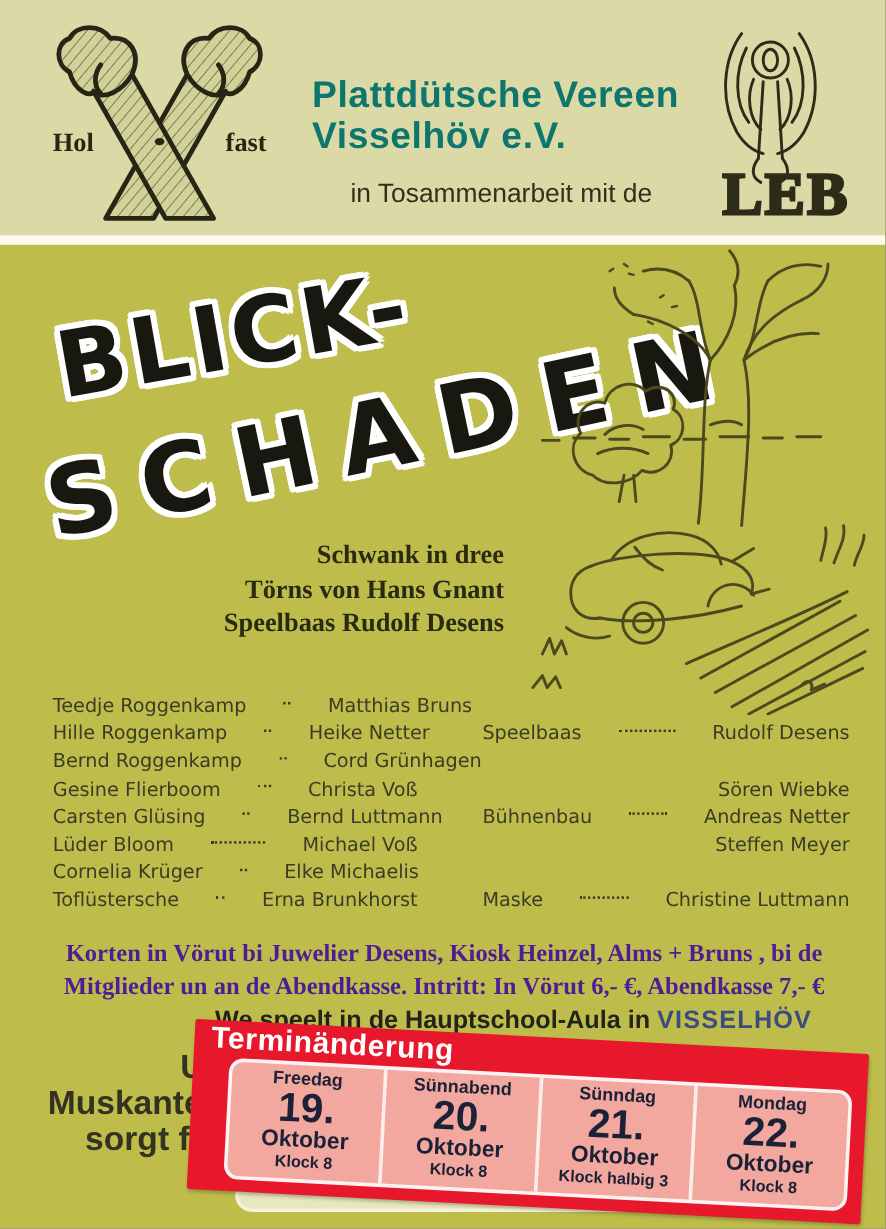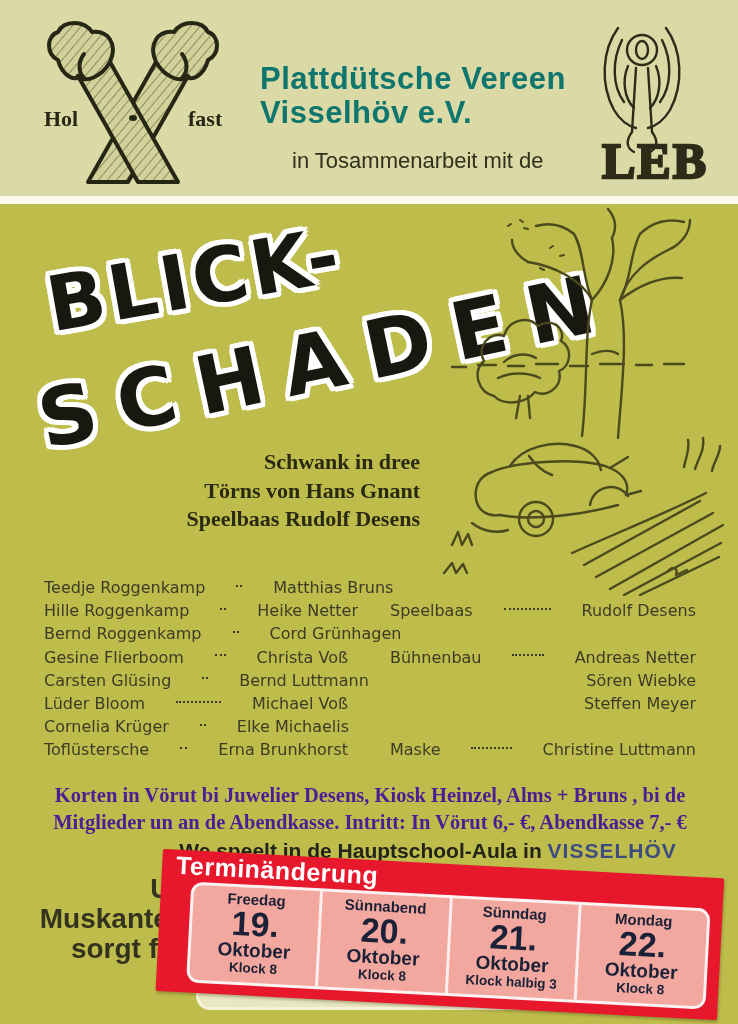--- a/index.html
+++ b/index.html
@@ -32,21 +32,21 @@
   
   .subtitle{position:absolute;left:92px;top:448px;width:328px;text-align:right;
     font-family:"Liberation Serif",serif;font-weight:bold;font-size:22px;
     line-height:28.5px;color:#2a2a13;}
   
   .illu{position:absolute;left:432px;top:204px;}
   
   .cast,.crew{position:absolute;top:576px;font-family:"DejaVu Sans",sans-serif;
     font-size:16px;line-height:23.2px;color:#3c3c26;}
   .cast{left:44px;width:304px;}
-  .crew{left:390px;width:306px;}
+  .crew{left:402px;width:306px;}
   .cc-row{display:flex;align-items:center;height:23.2px;white-space:nowrap;gap:28px;}
   .leader{flex:1 1 auto;border-bottom:2px dotted #3c3c26;margin:0 3px 4px 3px;min-width:6px;}
   .leader.hid{visibility:hidden;}
   
   .tickets{position:absolute;left:28px;top:782px;width:684px;text-align:center;
     font-family:"Liberation Serif",serif;font-weight:bold;font-size:20.5px;
     line-height:27px;color:#4c1d95;}
   .venue{position:absolute;left:140px;top:839px;width:576px;text-align:center;
     font-weight:bold;font-size:21px;color:#23231a;z-index:1;white-space:nowrap;}
   .venue .hl{color:#3d4c80;letter-spacing:1px;}
@@ -232,28 +232,28 @@
       <div class="cc-row">
         <span>Speelbaas</span>
         <span class="leader"></span>
         <span>Rudolf Desens</span>
       </div>
       <div class="cc-row">
         <span></span>
         <span></span>
       </div>
       <div class="cc-row">
-        <span>Bühnenbau</span>
-        <span class="leader"></span>
-        <span>Andreas Netter</span>
-      </div>
-      <div class="cc-row">
         <span></span>
         <span class="leader hid"></span>
         <span>Sören Wiebke</span>
+      </div>
+      <div class="cc-row">
+        <span>Bühnenbau</span>
+        <span class="leader"></span>
+        <span>Andreas Netter</span>
       </div>
       <div class="cc-row">
         <span></span>
         <span class="leader hid"></span>
         <span>Steffen Meyer</span>
       </div>
       <div class="cc-row">
         <span></span>
         <span></span>
       </div>

